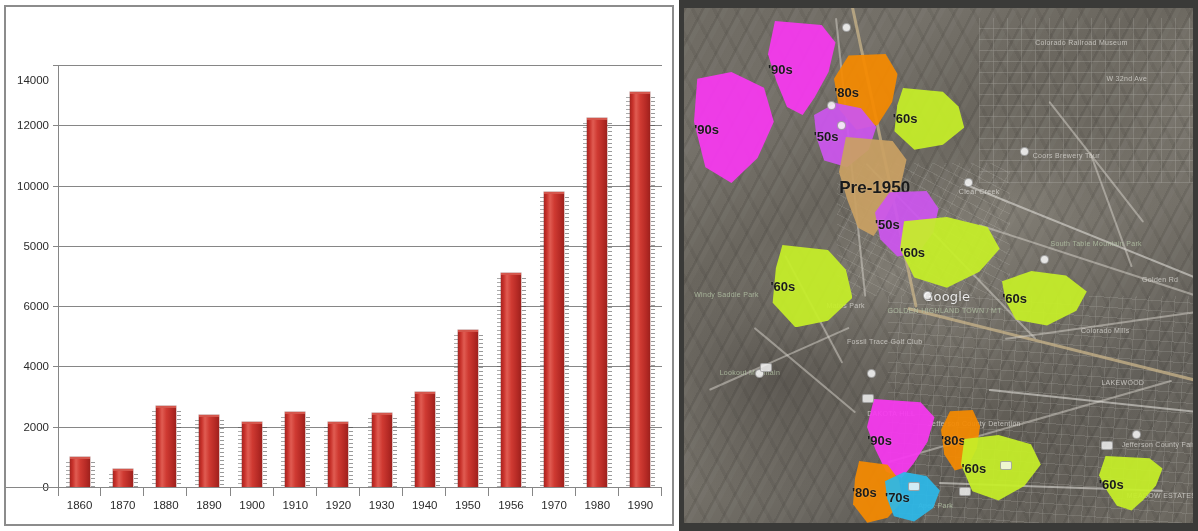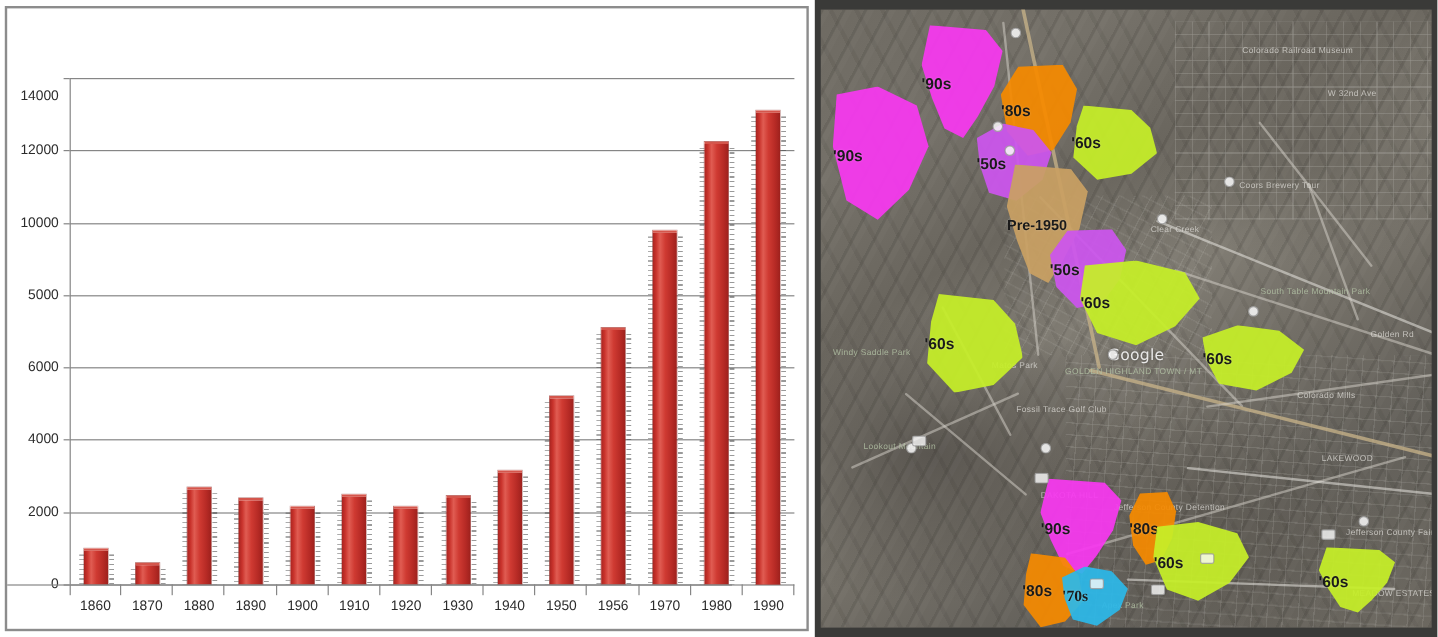--- a/index.html
+++ b/index.html
@@ -516,21 +516,21 @@
           <div class="shape" style="left: 25.5%; top: 18.5%; width: 12.5%; height: 13%;">
             <svg class="poly" viewBox="0 0 100 100" preserveAspectRatio="none">
               <polygon points="0,18 34,0 74,8 98,36 86,70 52,96 16,86 4,52" fill="#cc55ee" fill-opacity="0.93"></polygon>
             </svg>
             <span class="lbl">'50s</span>
           </div>
           <div class="shape" style="left: 30.5%; top: 25%; width: 17%; height: 20%;">
             <svg class="poly" viewBox="0 0 100 100" preserveAspectRatio="none">
               <polygon points="8,0 62,4 78,22 70,52 54,78 40,96 22,88 10,62 0,34" fill="#c9a063" fill-opacity="0.93"></polygon>
             </svg>
-            <span class="lbl" style="font-size: 12px;">Pre-1950</span>
+            <span class="lbl" style="font-size: 17px;">Pre-1950</span>
           </div>
           <div class="shape" style="left: 37.5%; top: 35.5%; width: 13%; height: 13%;">
             <svg class="poly" viewBox="0 0 100 100" preserveAspectRatio="none">
               <polygon points="22,2 78,0 96,26 88,62 66,92 34,98 8,72 0,32" fill="#cc55ee" fill-opacity="0.93"></polygon>
             </svg>
             <span class="lbl">'50s</span>
           </div>
           <div class="shape" style="left: 42.5%; top: 40.5%; width: 20%; height: 14%;">
             <svg class="poly" viewBox="0 0 100 100" preserveAspectRatio="none">
               <polygon points="4,6 46,0 86,14 98,44 78,76 46,98 14,84 0,44" fill="#c6ef28" fill-opacity="0.93"></polygon>
@@ -566,21 +566,21 @@
               <polygon points="4,6 46,0 86,14 98,44 78,76 46,98 14,84 0,44" fill="#c6ef28" fill-opacity="0.93"></polygon>
             </svg>
             <span class="lbl">'60s</span>
           </div>
           <div class="shape" style="left: 33%; top: 88%; width: 10%; height: 12%;">
             <svg class="poly" viewBox="0 0 100 100" preserveAspectRatio="none">
               <polygon points="14,0 70,6 92,30 100,64 70,92 30,100 2,70 6,28" fill="#f58a00" fill-opacity="0.93"></polygon>
             </svg>
             <span class="lbl">'80s</span>
           </div>
-          <div class="shape" style="left: 39.5%; top: 90%; width: 11%; height: 10%; font-family: Liberation Serif, serif;">
+          <div class="shape" style="left: 39.5%; top: 90%; width: 11%; height: 10%;">
             <svg class="poly" viewBox="0 0 100 100" preserveAspectRatio="none">
               <polygon points="0,18 34,0 74,8 98,36 86,70 52,96 16,86 4,52" fill="#2cb8e8" fill-opacity="0.93"></polygon>
             </svg>
             <span class="lbl">'70s</span>
           </div>
           <div class="shape" style="left: 81.5%; top: 87%; width: 16%; height: 11%;">
             <svg class="poly" viewBox="0 0 100 100" preserveAspectRatio="none">
               <polygon points="8,0 62,4 78,22 70,52 54,78 40,96 22,88 10,62 0,34" fill="#c6ef28" fill-opacity="0.93"></polygon>
             </svg>
             <span class="lbl">'60s</span>

